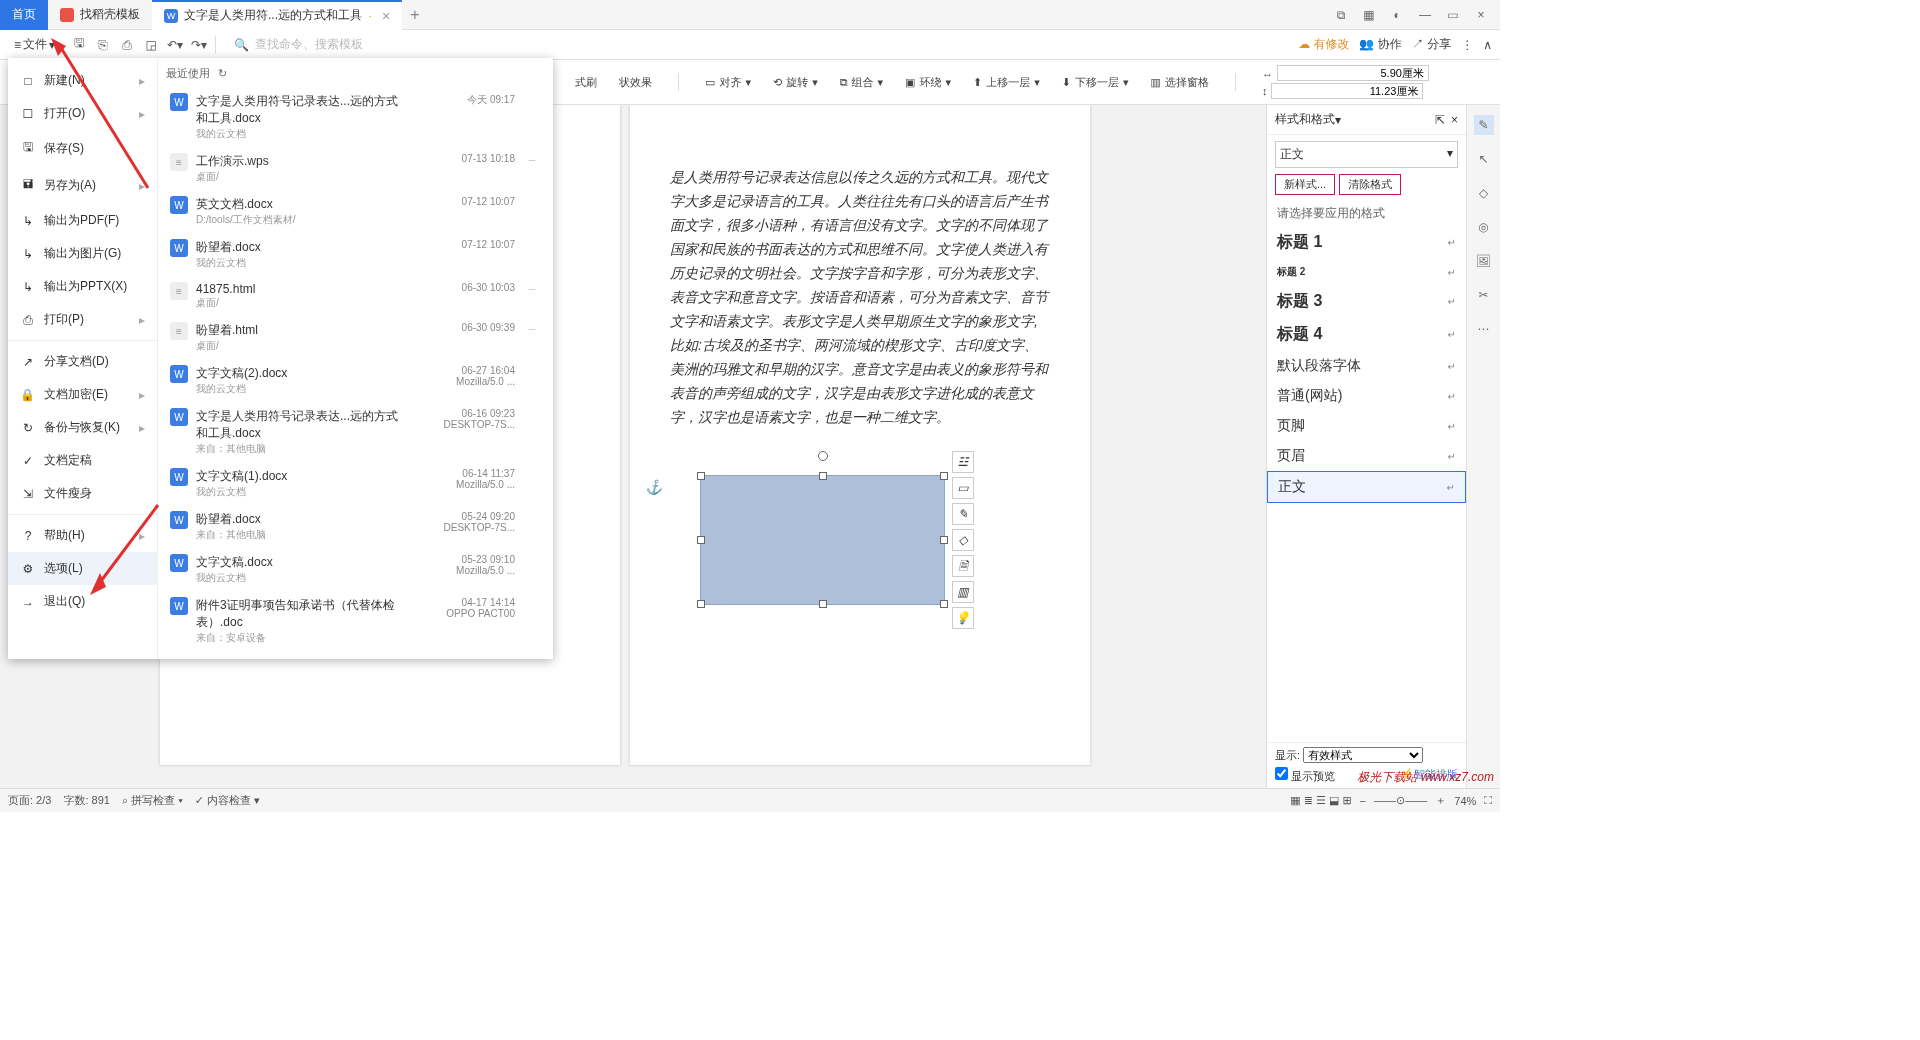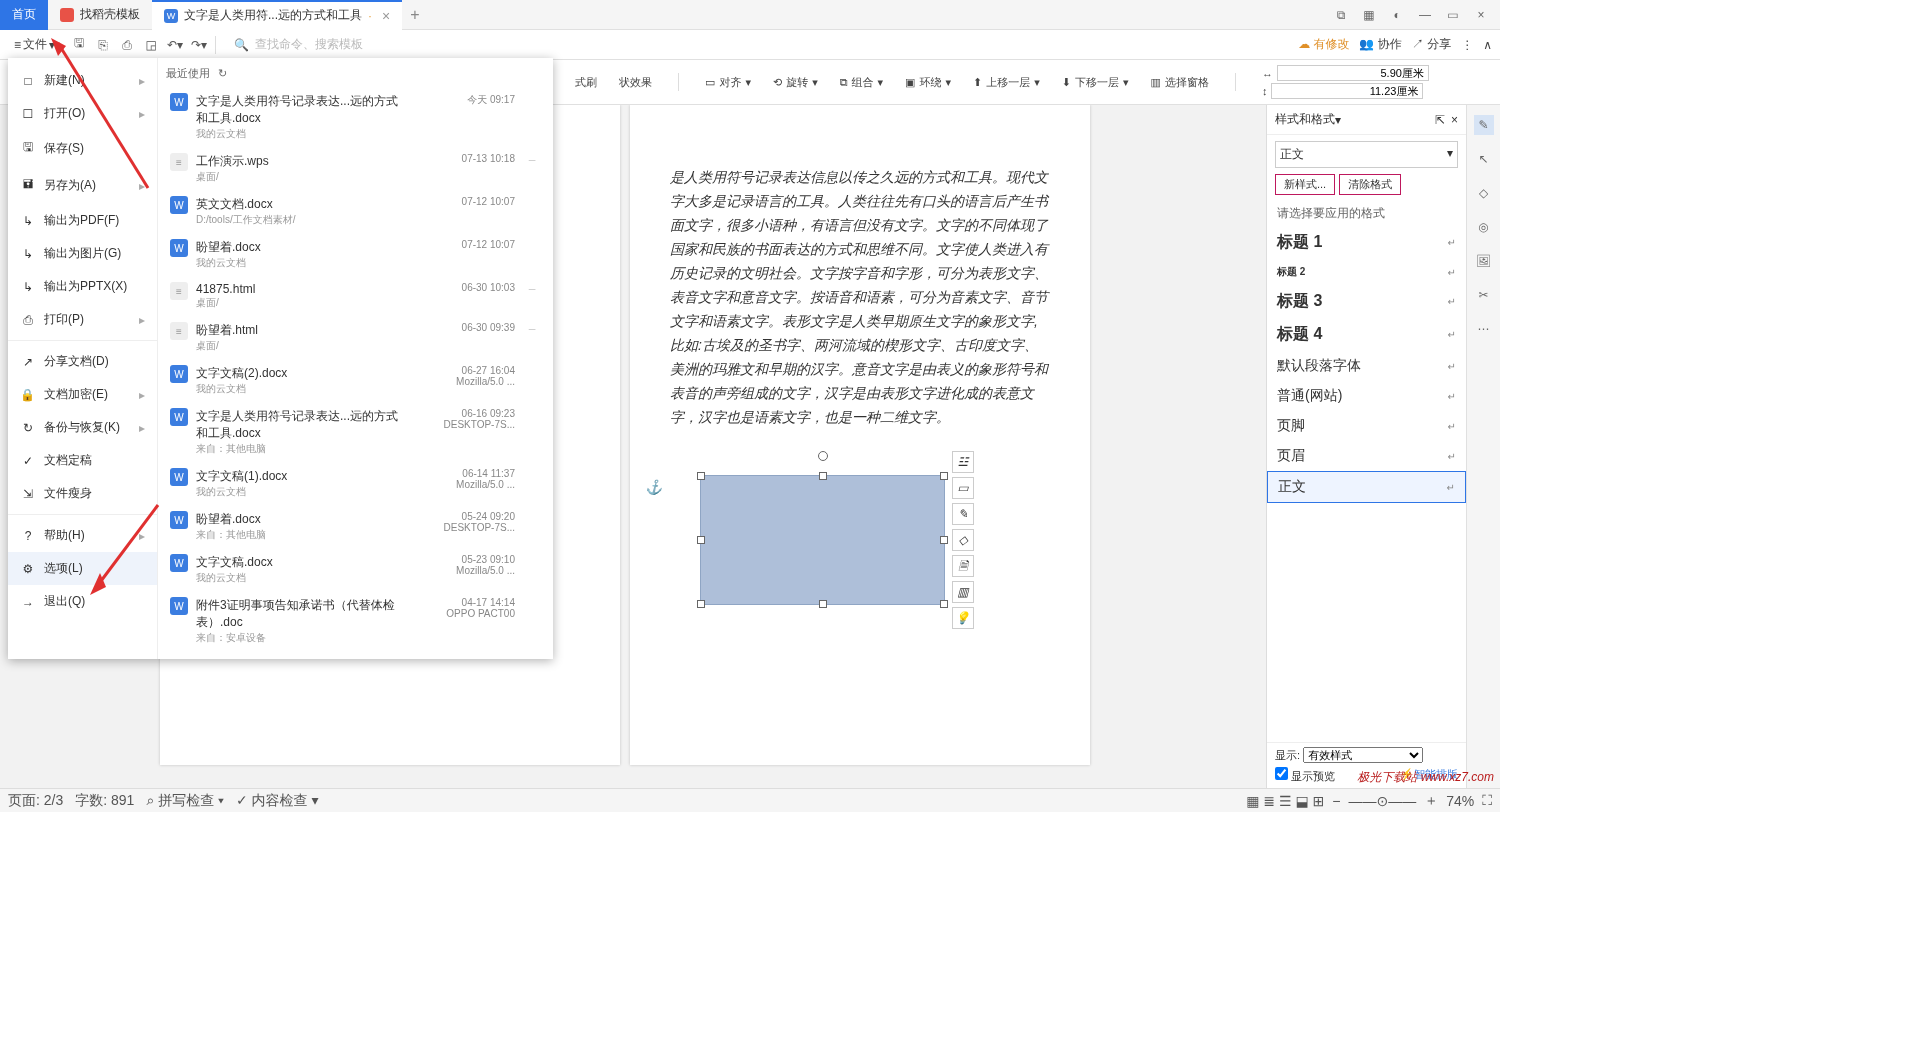--- a/index.html
+++ b/index.html
@@ -77,21 +77,21 @@
 .ritem .rname { font-size: 12px; color: #333; }
 .ritem .rpath { font-size: 10px; color: #999; }
 .ritem .rtime { font-size: 10px; color: #888; width: 100px; text-align: right; }
 .ritem .pin { width: 18px; display: flex; align-items: center; justify-content: center; color: #ccc; }
 
 
 .arrow { position: absolute; z-index: 200; }
 .arrow svg { overflow: visible; }
 
 
-.status { position: absolute; bottom: 0; left: 0; right: 0; height: 24px; background: #f5f5f5; border-top: 1px solid #ddd; display: flex; align-items: center; padding: 0 8px; font-size: 14px; color: #555; gap: 12px; }
+.status { position: absolute; bottom: 0; left: 0; right: 0; height: 24px; background: #f5f5f5; border-top: 1px solid #ddd; display: flex; align-items: center; padding: 0 8px; font-size: 11px; color: #555; gap: 12px; }
 .status .right { margin-left: auto; display: flex; gap: 8px; align-items: center; }
 
 .watermark { position: absolute; bottom: 26px; right: 6px; font-size: 12px; color: #b91c1c; font-style: italic; z-index: 50; }
 </style>
 </head>
 <body>
 
 <div class="titlebar">
   <div class="tab home">首页</div>
   <div class="tab">

